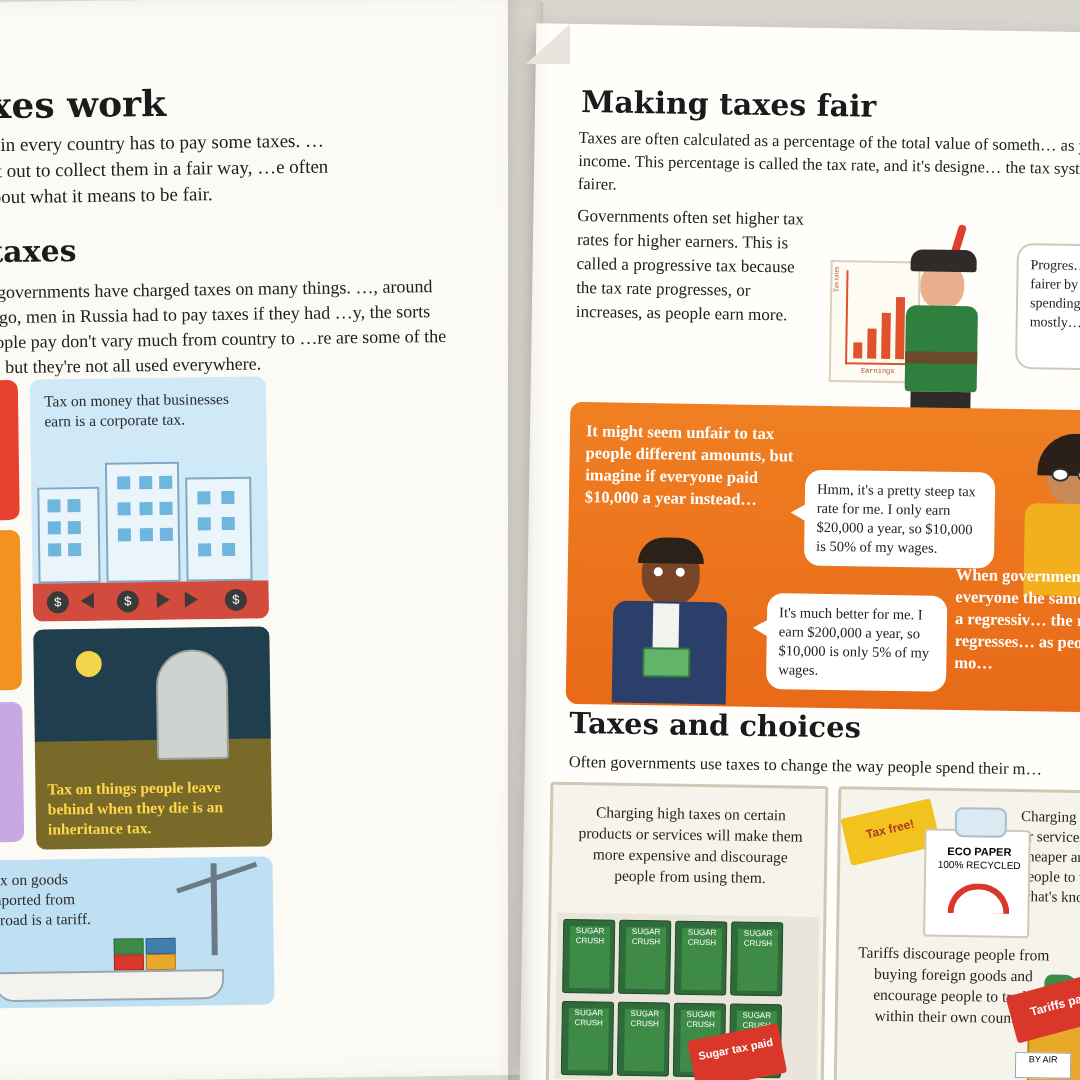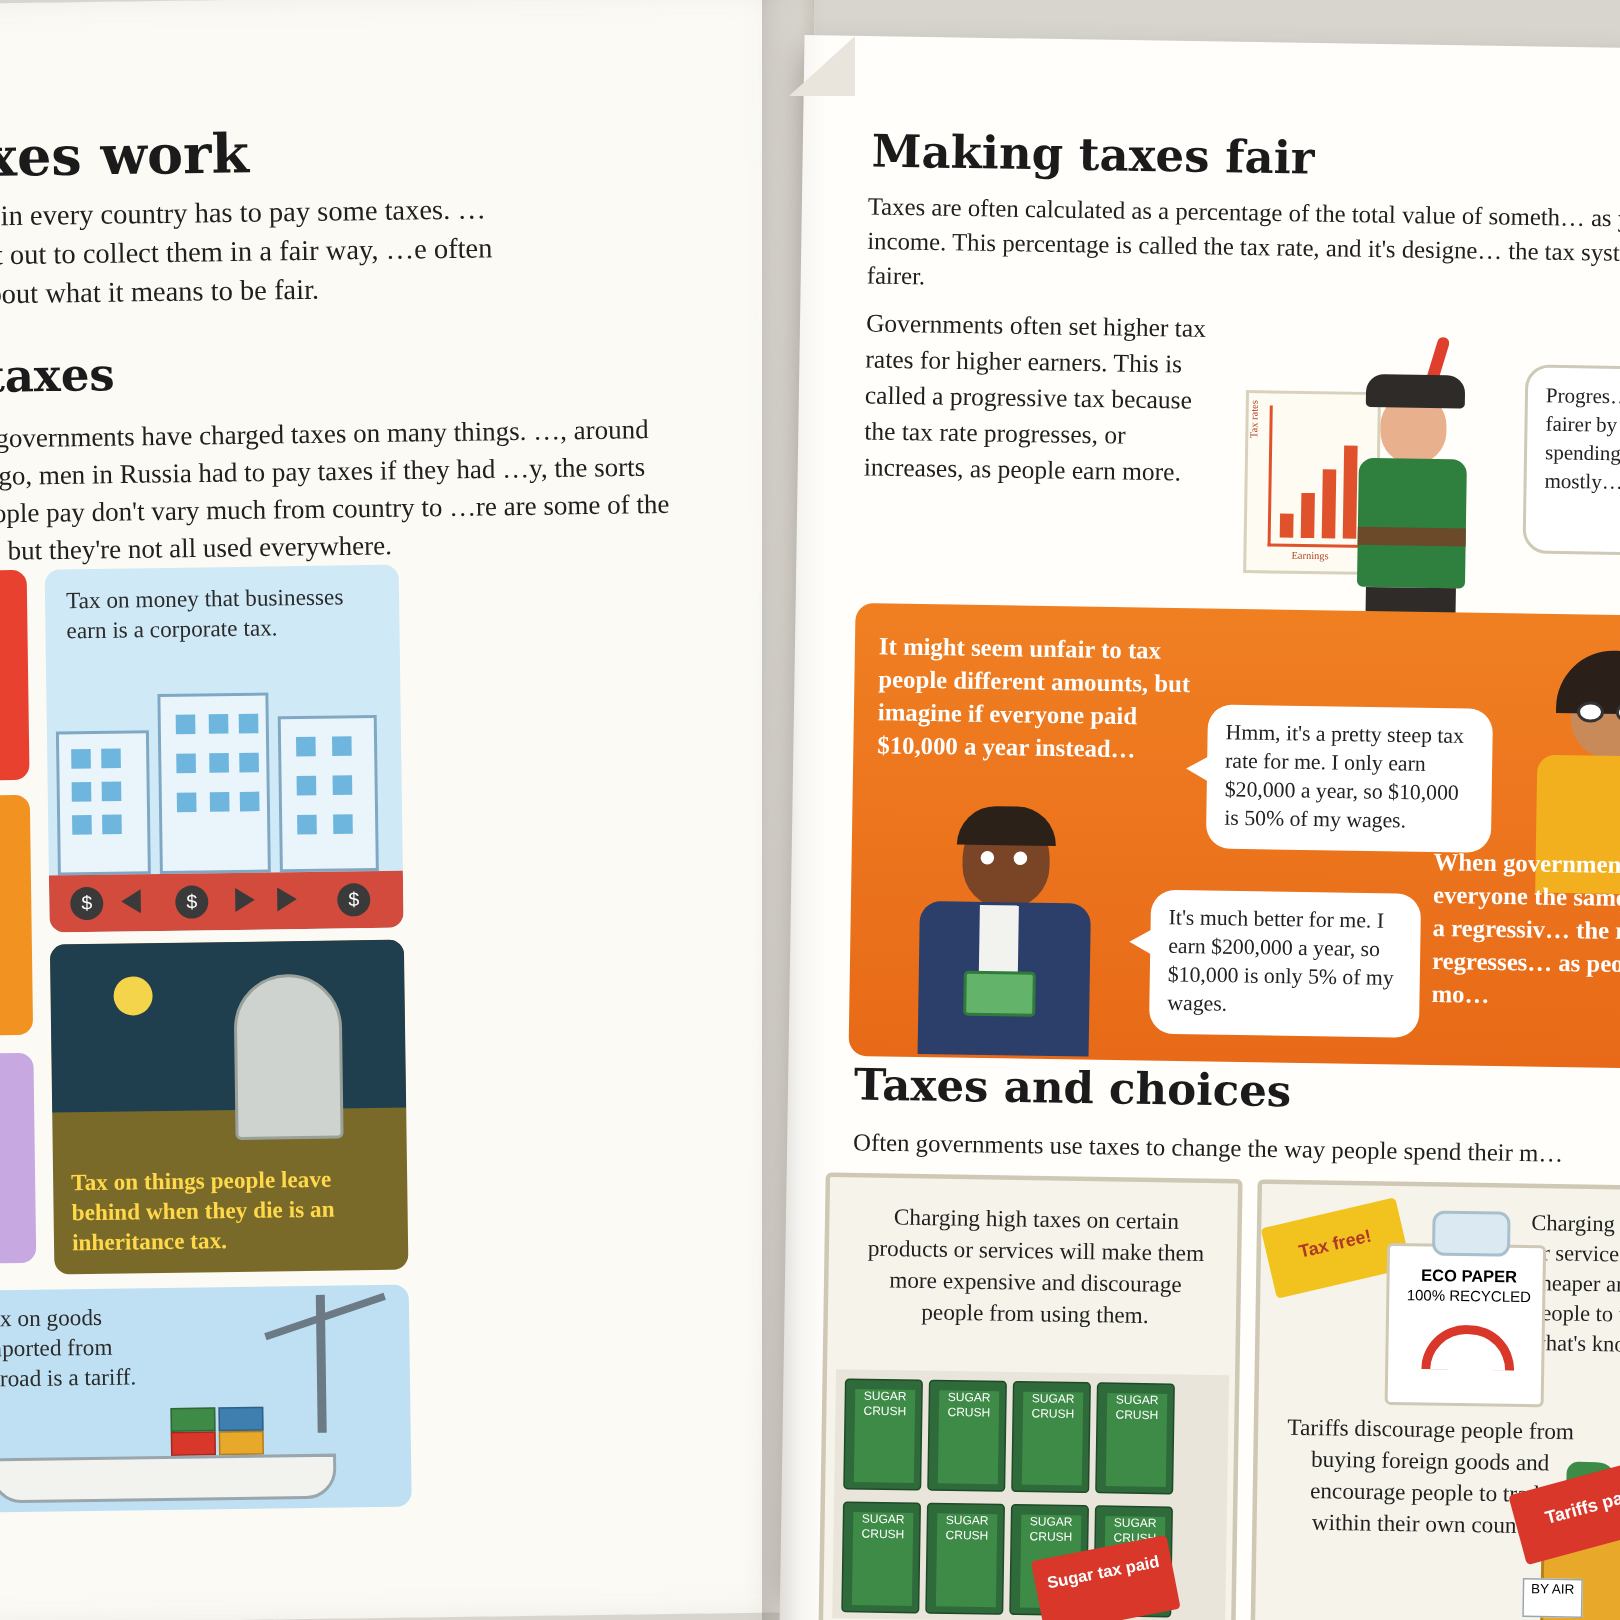--- a/index.html
+++ b/index.html
@@ -108,21 +108,21 @@
   #rp-title { position:absolute; left:46px; top:60px; font-size:30px; }
   #rp-p1 { position:absolute; left:44px; top:102px; width:560px; font-size:16.5px; line-height:23px; }
   #rp-p2 { position:absolute; left:44px; top:180px; width:230px; font-size:17px; line-height:24px; }
 
   
   #chart-box { position:absolute; left:298px; top:232px; width:90px; height:122px; background:#fdfbf2; border:2px solid #d8d2bd; }
   #chart-axis-y { position:absolute; left:14px; top:8px; width:2px; height:94px; background:#e0522c; }
   #chart-axis-x { position:absolute; left:14px; top:100px; width:68px; height:2px; background:#e0522c; }
   .cbar { position:absolute; bottom:22px; width:9px; background:#e0522c; }
   #chart-ylab { position:absolute; left:0px; top:30px; font-size:7px; color:#b2442a; transform:rotate(-90deg); transform-origin:left top; }
-  #chart-xlab { position:absolute; left:30px; top:104px; font-size:7px; color:#b2442a; }
+  #chart-xlab { position:absolute; left:30px; top:104px; font-size:7px; color:#b2442a;font-family:Liberation Mono, monospace; }
 
   
   #robin { position:absolute; left:348px; top:196px; width:130px; height:196px; }
   #robin .head { position:absolute; left:40px; top:36px; width:44px; height:48px; background:#e8b08c; border-radius:22px; }
   #robin .hat { position:absolute; left:30px; top:24px; width:66px; height:22px; background:#2e2b28; border-radius:12px 12px 3px 3px; }
   #robin .feather { position:absolute; left:72px; top:-2px; width:8px; height:44px; background:#e03f2e; border-radius:4px; transform:rotate(16deg); }
   #robin .body { position:absolute; left:26px; top:80px; width:72px; height:86px; background:#2f7f3e; border-radius:10px 10px 4px 4px; }
   #robin .belt { position:absolute; left:26px; top:126px; width:72px; height:12px; background:#6b4a2a; }
   #robin .legs { position:absolute; left:32px; top:166px; width:60px; height:30px; background:#2e2b28; border-radius:0 0 6px 6px; }
 
@@ -179,21 +179,21 @@
   #taxfree { position:absolute; left:4px; top:18px; width:92px; height:48px; background:#f2c21e; transform:rotate(-14deg); border-radius:3px; color:#b0372a; font-size:12px; font-weight:bold; text-align:center; padding-top:14px; font-family:"Liberation Sans", sans-serif;}
   #eco { position:absolute; left:84px; top:38px; width:106px; height:108px; background:#fff; border:2px solid #cfc8b4; border-radius:4px; text-align:center; }
   #eco .roll { position:absolute; left:28px; top:-24px; width:52px; height:30px; background:#dbe9f2; border:2px solid #a9bfcc; border-radius:8px; }
   #eco .t1 { position:absolute; left:0; top:14px; width:106px; font-size:11px; font-weight:bold; font-family:"Liberation Sans", sans-serif; }
   #eco .t2 { position:absolute; left:0; top:28px; width:106px; font-size:10px; font-family:"Liberation Sans", sans-serif; }
   #eco .rainbow { position:absolute; left:22px; top:52px; width:62px; height:30px; border-top:6px solid #d8372a; border-left:6px solid #d8372a; border-right:6px solid #d8372a; border-radius:32px 32px 0 0; }
   #photo2 .cap2 { position:absolute; left:16px; top:152px; width:198px; font-size:15.5px; line-height:21px; text-align:center; color:#1f1f1f; }
   #tariff-tag { position:absolute; left:172px; top:190px; width:104px; height:48px; background:#d8372a; transform:rotate(-16deg); border-radius:3px; color:#fff; font-size:12px; font-weight:bold; text-align:center; padding-top:14px; font-family:"Liberation Sans", sans-serif;}
   #pineapple { position:absolute; left:190px; top:206px; width:62px; height:92px; background:#e8a82a; border-radius:10px; border:2px solid #b7801a; }
   #pineapple .top { position:absolute; left:14px; top:-26px; width:34px; height:30px; background:#3e8a47; border-radius:8px 14px 0 0; }
-  #byair { position:absolute; left:178px; top:260px; width:40px; height:26px; background:#fff; border:1px solid #9aa6ad; font-size:9px; text-align:center; line-height:12px; font-family:"Liberation Sans", sans-serif;}
+  #byair { position:absolute; left:178px; top:260px; width:56px; height:26px; background:#fff; border:1px solid #9aa6ad; font-size:9px; text-align:center; line-height:12px; font-family:"Liberation Sans", sans-serif;}
 </style>
 </head>
 <body>
 
 <div id="book">
 
   <div class="page" id="left-page">
     <div id="lp">
       <h1 class="head" id="lp-title">…taxes work</h1>
       <div class="body-txt" id="lp-sub">…erybody in every country has to pay some taxes. …rnments set out to collect them in a fair way, …e often disagree about what it means to be fair.</div>

